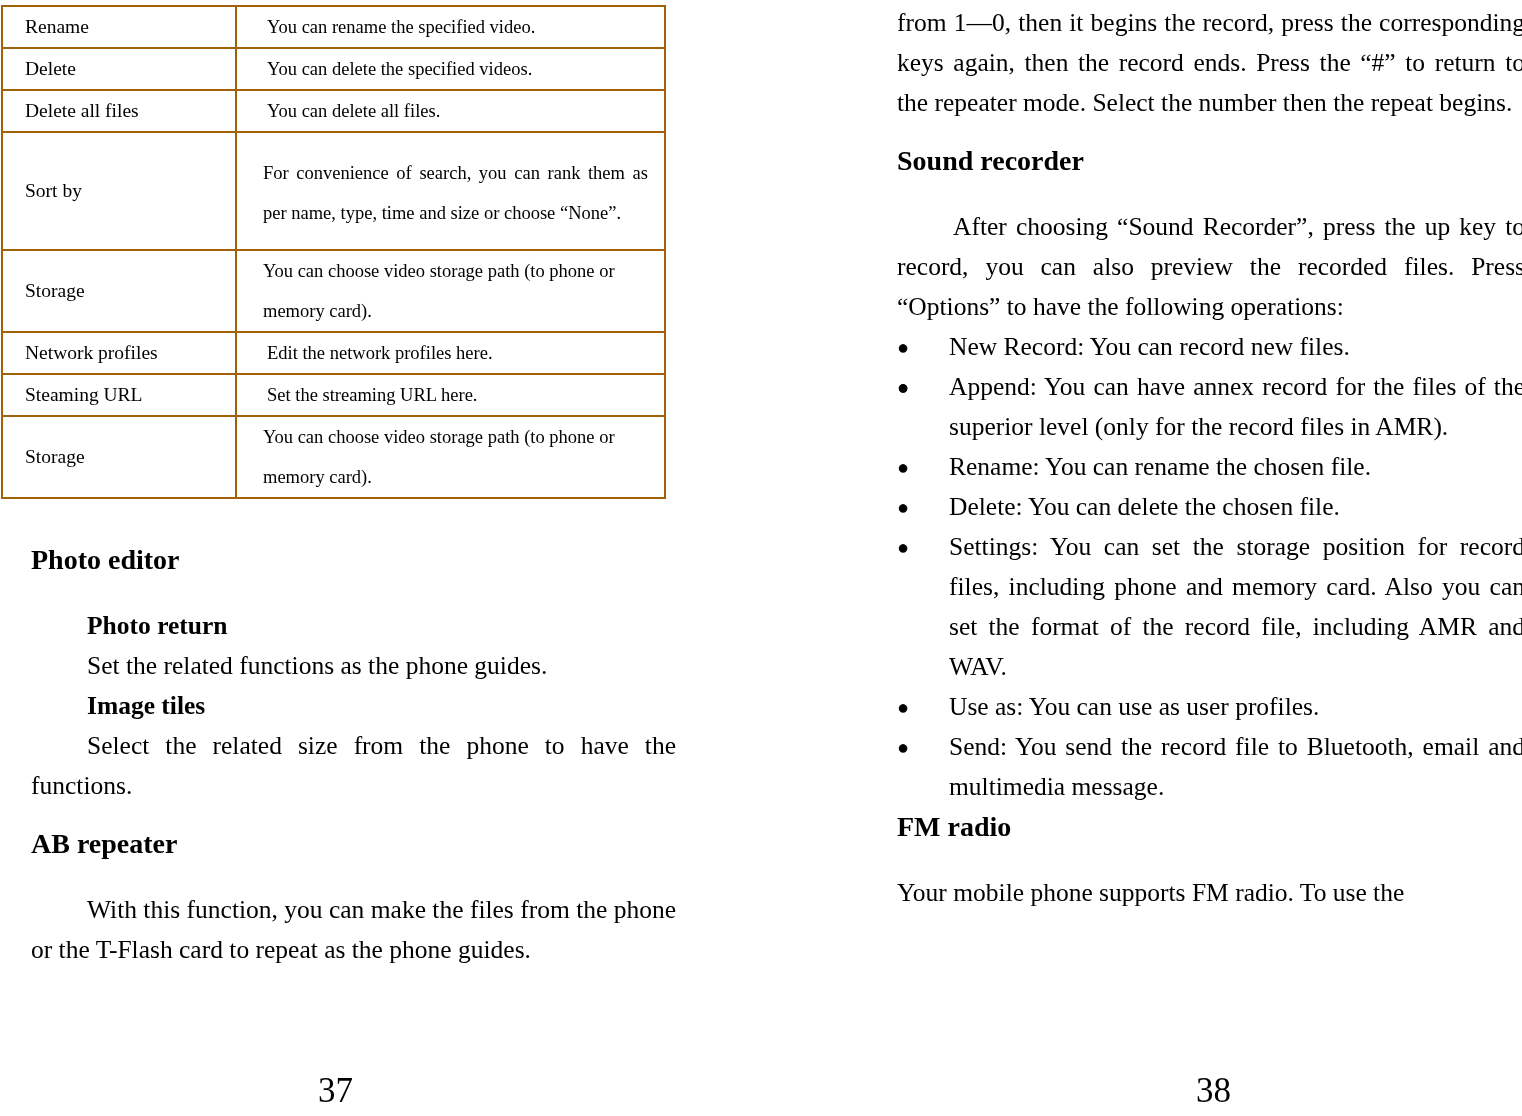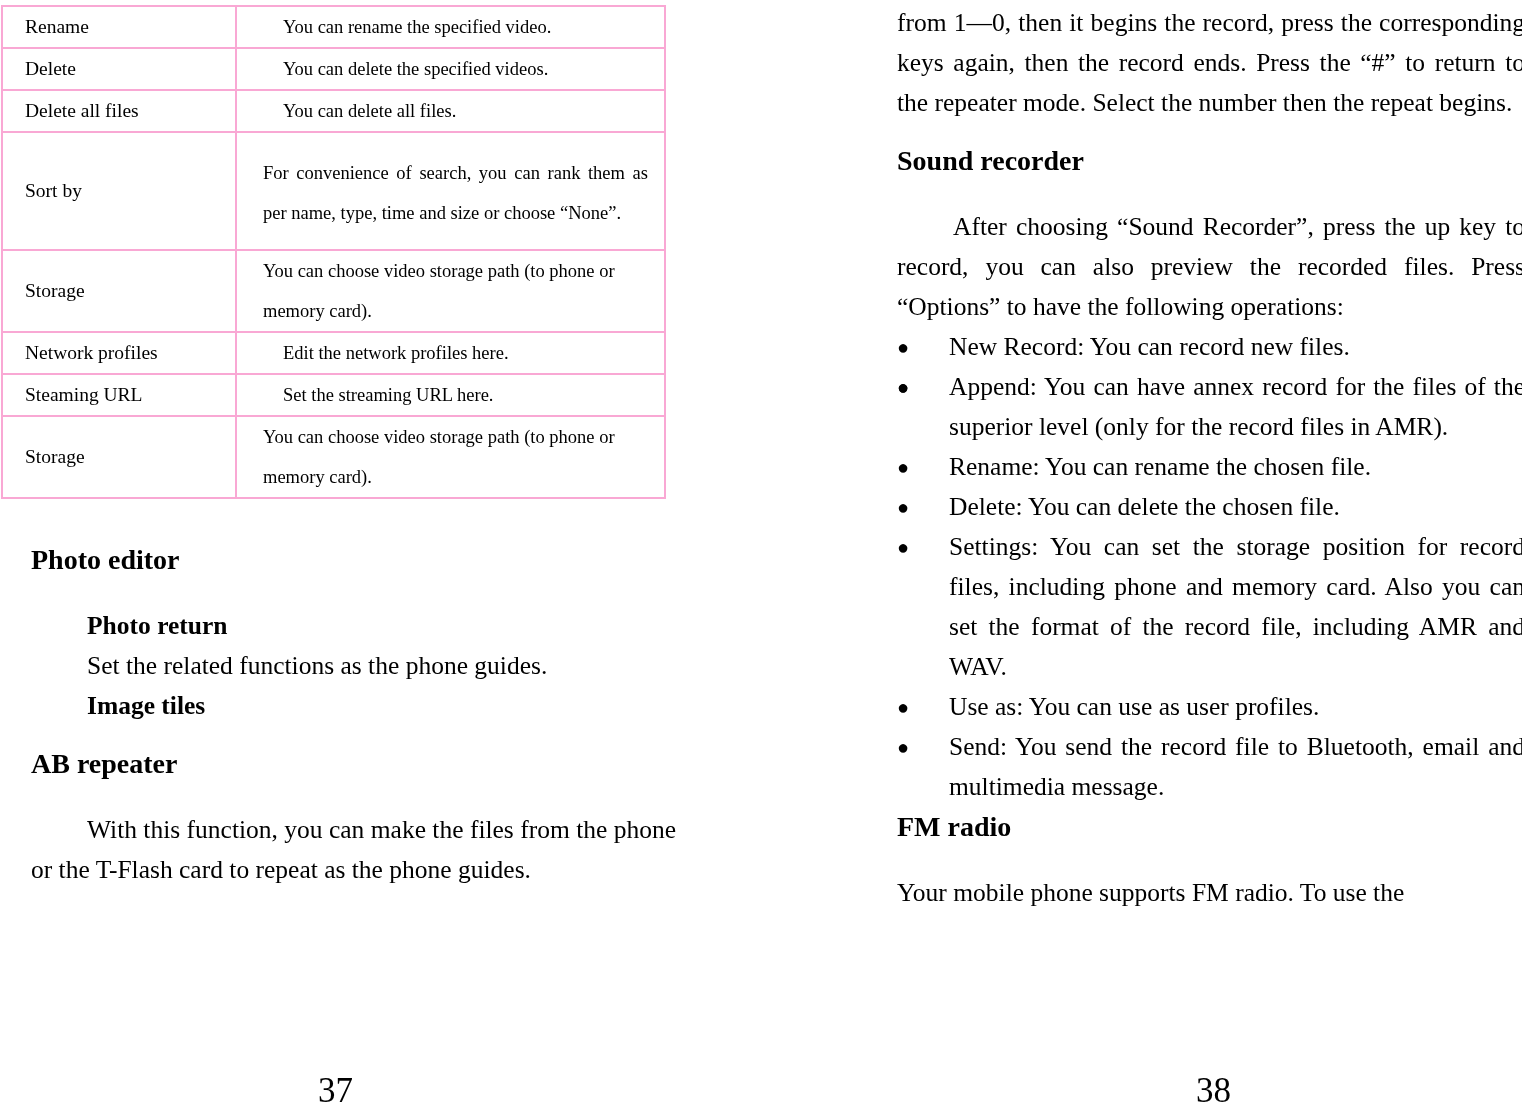--- a/index.html
+++ b/index.html
@@ -38,21 +38,21 @@
   
   .opt-table {
     position: absolute;
     left: 1px;
     top: 5px;
     width: 665px;
     border-collapse: collapse;
     table-layout: fixed;
   }
   .opt-table td {
-    border: 2px solid #f9a8d4;
+    border: 2px solid #a16207;
     padding: 0;
     vertical-align: middle;
     font-size: 19px;
     line-height: 40px;
   }
   .opt-table td.key {
     width: 210px;
     padding-left: 22px;
     font-size: 19.5px;
   }
@@ -60,21 +60,21 @@
     padding-left: 22px;
     padding-right: 16px;
     font-size: 18.5px;
   }
   .opt-table td.val.justify {
     text-align: justify;
     text-align-last: left;
     padding-top: 9px;
     padding-bottom: 6px;
   }
-  .opt-table td.val.pad-ind { padding-left: 46px; }
+  .opt-table td.val.pad-ind { padding-left: 30px; }
   .opt-table td.val.small-ind { padding-left: 26px; }
   .r-tall  { height: 118px; }
   .r-med   { height: 80px; }
   .r-short { height: 40px; }
 
   
   .col-body {
     position: absolute;
     font-size: 25.5px;
     line-height: 40px;
@@ -178,20 +178,21 @@
       </tr>
     </tbody>
   </table>
 
   <div class="col-body" style="top: 540px; margin-left: 8px;">
     <h2 class="sec">Photo editor</h2>
     <div class="gap-md"></div>
     <div class="sub-head">Photo return</div>
     <p class="para indent">Set the related functions as the phone guides.</p>
     <div class="sub-head">Image tiles</div>
+    <p class="para indent">Select the related size from the phone to have the functions.</p>
     <div class="gap-sm"></div>
     <h2 class="sec">AB repeater</h2>
     <div class="gap-md"></div>
     <p class="para indent">With this function, you can make the files from the phone or the T-Flash card to repeat as the phone guides.</p>
   </div>
 
   <div class="page-number left">37</div>
 </div>
 
 <div class="page page-right">

